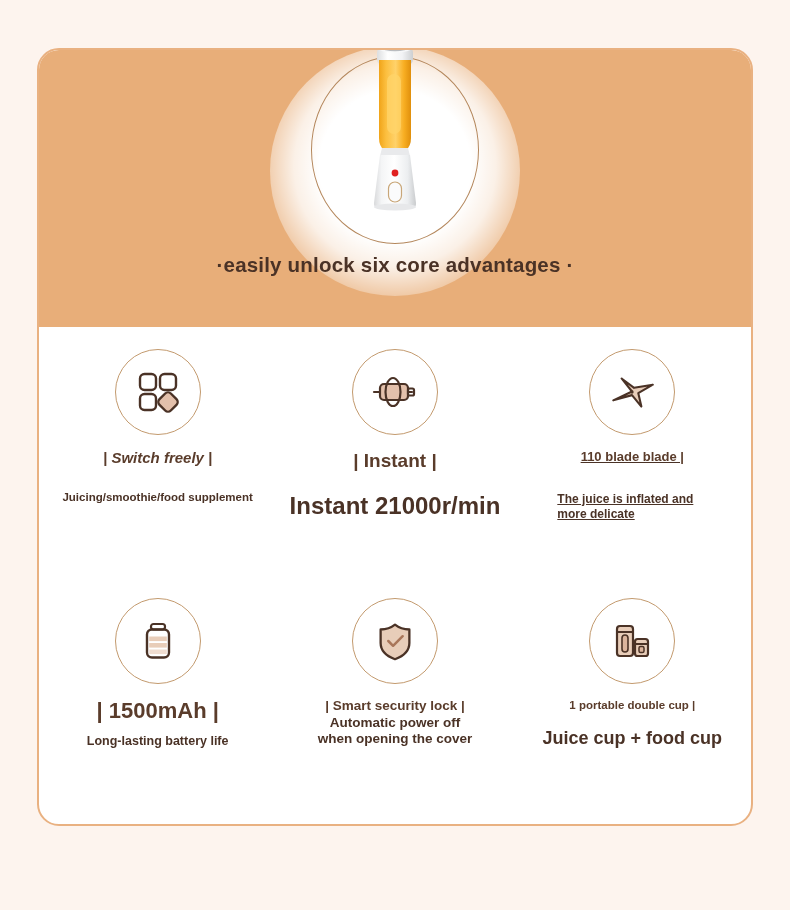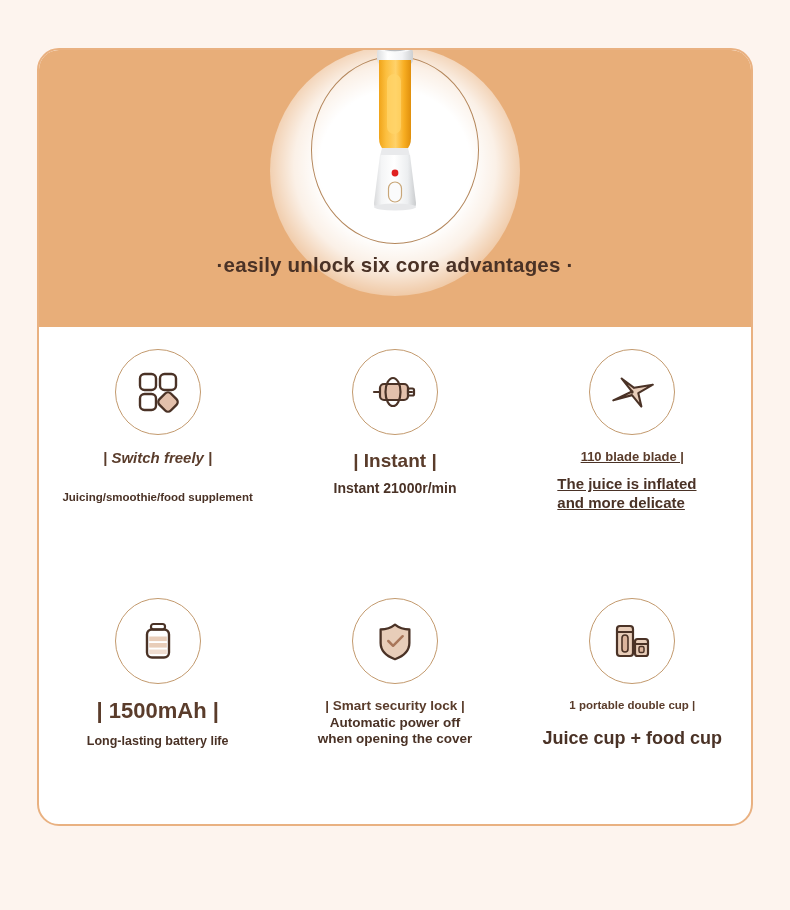--- a/index.html
+++ b/index.html
@@ -139,24 +139,24 @@
     font-weight: bold;
     color: #4a3226;
     margin-top: 9px;
   }
 
   
   .c1 .line-main { font-size: 15px; font-style: italic; }
   .c1 .line-sub  { font-size: 11.5px; line-height: 1.2; margin-top: 24px; }
 
   .c2 .line-main { font-size: 19px; }
-  .c2 .line-sub  { font-size: 14px; margin-top: 8px; }
+  .c2 .line-sub  { font-size: 24px; margin-top: 19px; }
 
   .c3 .line-main { font-size: 13px; }
-  .c3 .line-sub  { font-size: 15px; text-align: left; line-height: 1.25; margin-top: 10px; }
+  .c3 .line-sub  { font-size: 12px; text-align: left; line-height: 1.25; margin-top: 27px; }
 
   .c4 .line-main { font-size: 22px; }
   .c4 .line-sub  { font-size: 12.5px; margin-top: 10px; }
 
   .c5 .line-main { font-size: 13.5px; }
   .c5 .line-sub  { font-size: 13.5px; margin-top: 1px; }
 
   .c6 .line-main { font-size: 11.5px; font-weight: bold; }
   .c6 .line-sub  { font-size: 18px; margin-top: 16px; }
 

